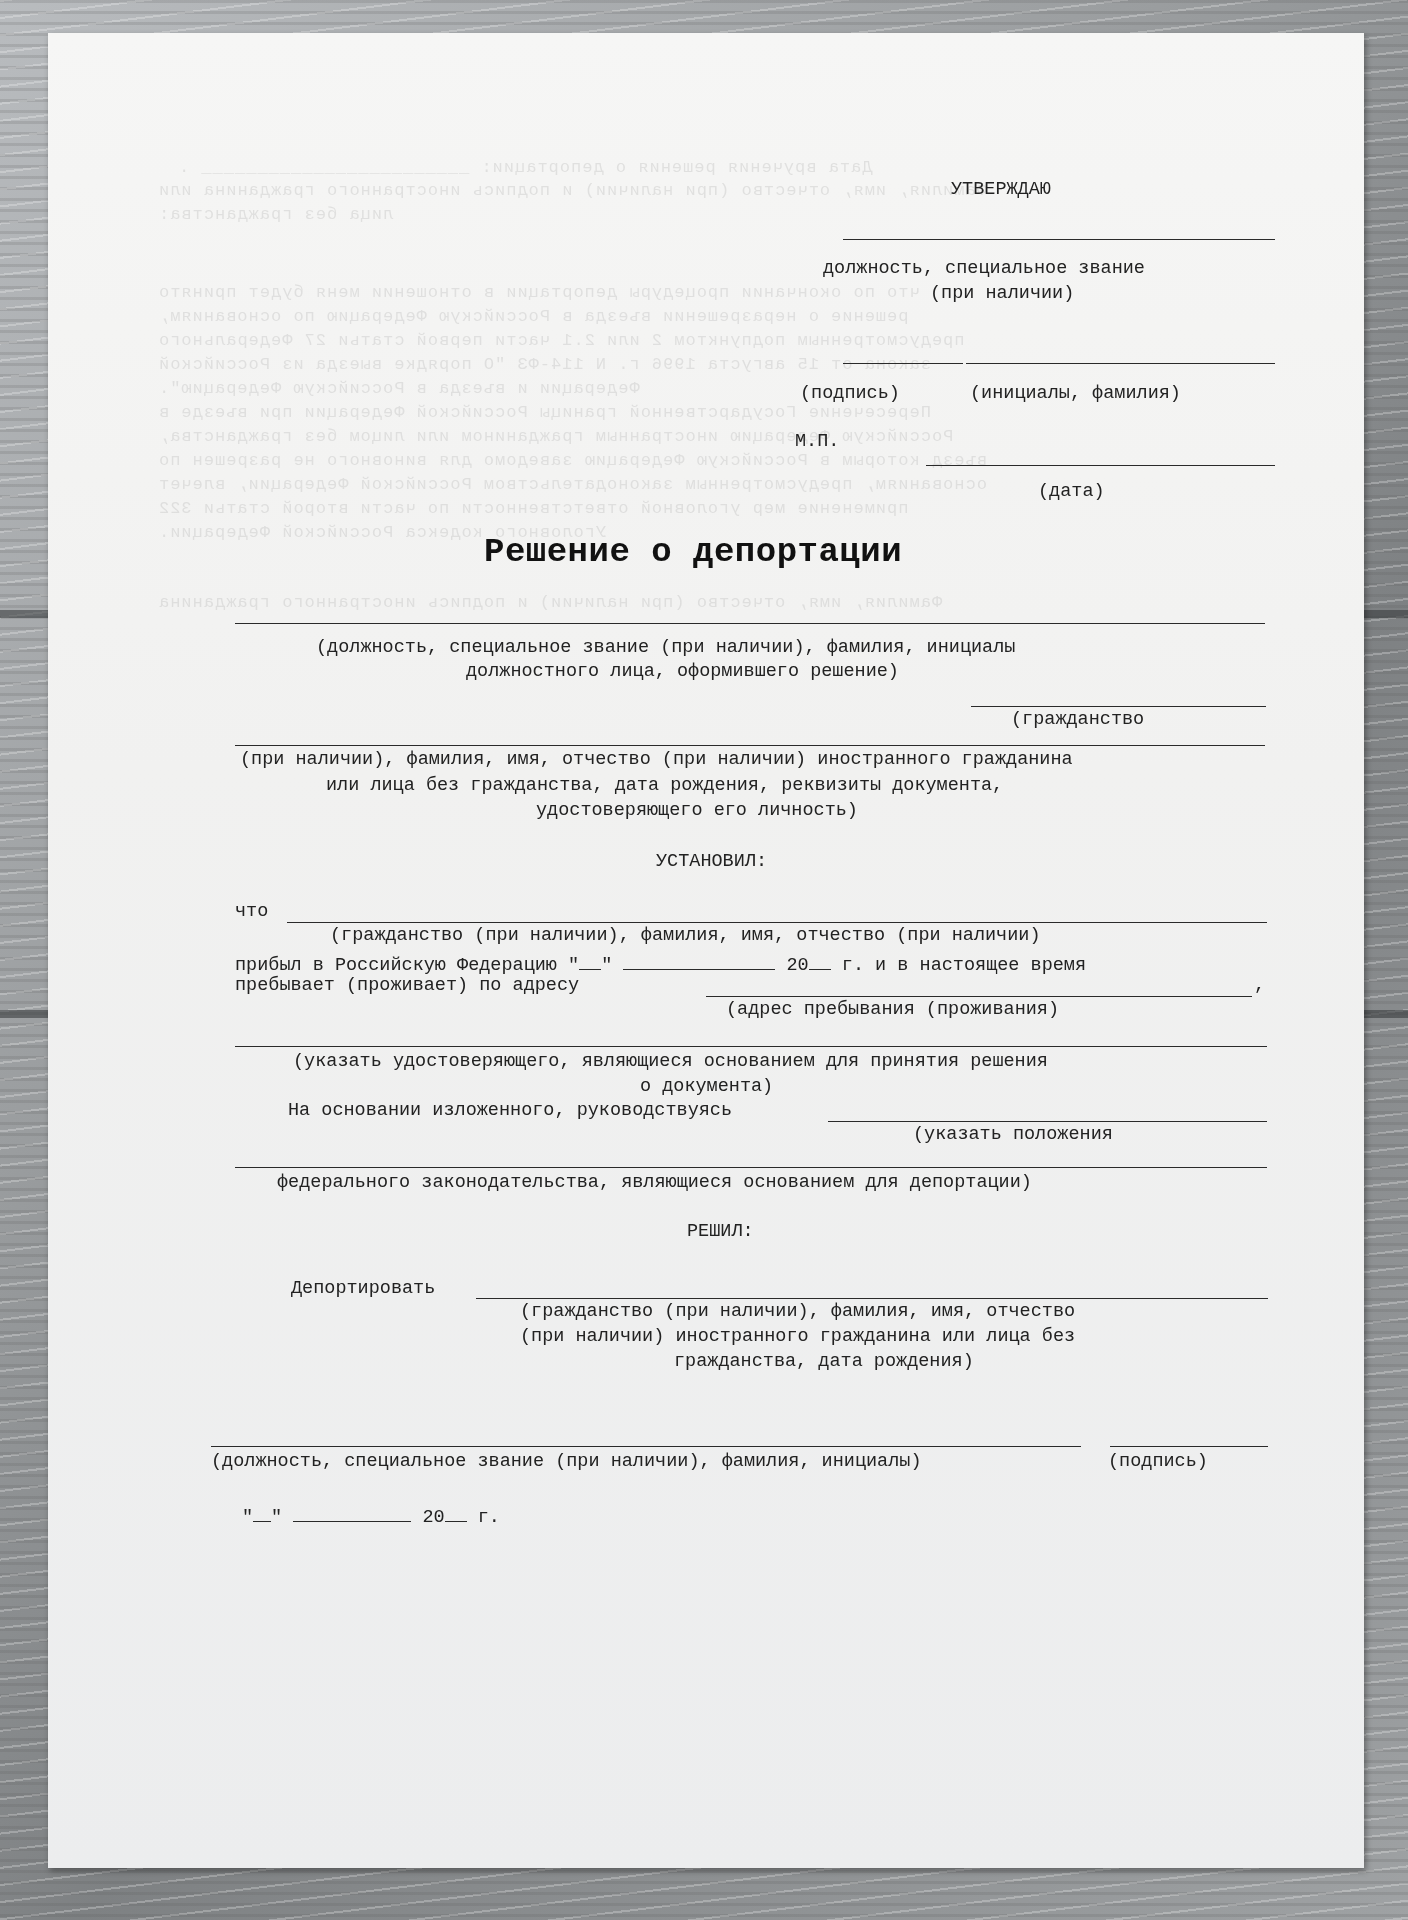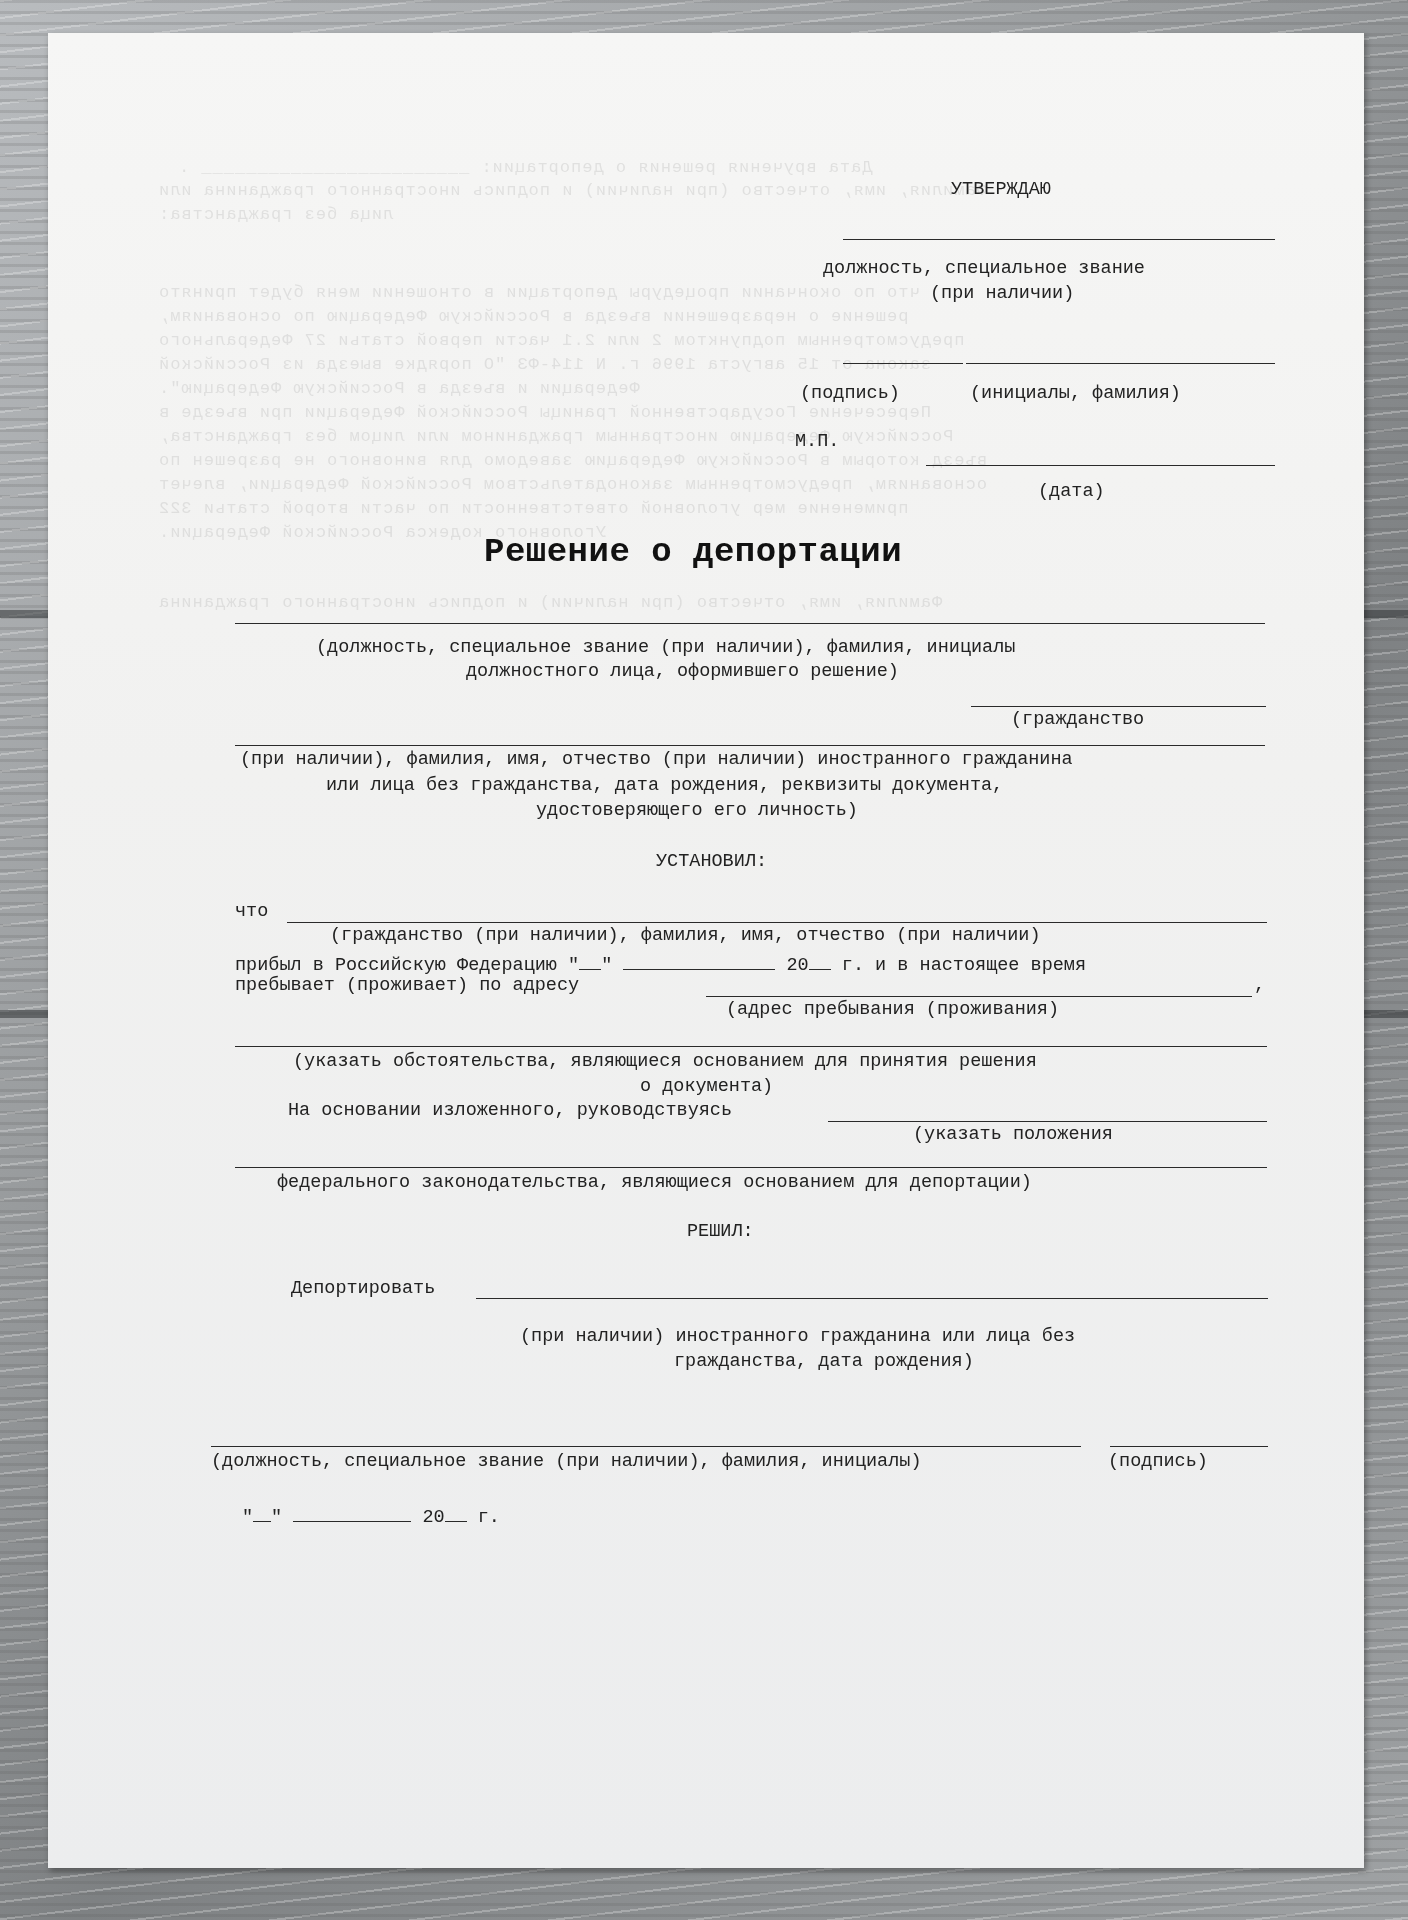--- a/index.html
+++ b/index.html
@@ -93,33 +93,34 @@
     <span>20</span><span class="blank" style="width:22px;"></span>
     <span>г. и в настоящее время</span>
   </div>
 
   <div class="abs" style="left:187px; top:942px;">пребывает (проживает) по адресу</div>
   <div class="line" style="left:658px; top:963px; width:546px;"></div>
   <div class="abs" style="left:1206px; top:942px;">,</div>
   <div class="abs" style="left:678px; top:966px;">(адрес пребывания (проживания)</div>
 
   <div class="line" style="left:187px; top:1013px; width:1032px;"></div>
-  <div class="abs" style="left:245px; top:1018px;">(указать обстоятельства, являющиеся основанием для принятия решения</div>
+  <div class="abs" style="left:245px; top:1018px;">(указать удостоверяющего, являющиеся основанием для принятия решения</div>
   <div class="abs" style="left:592px; top:1043px;">о документа)</div>
 
   <div class="abs" style="left:240px; top:1067px;">На основании изложенного, руководствуясь</div>
   <div class="line" style="left:780px; top:1088px; width:439px;"></div>
   <div class="abs" style="left:865px; top:1091px;">(указать положения</div>
   <div class="line" style="left:187px; top:1134px; width:1032px;"></div>
   <div class="abs" style="left:229px; top:1139px;">федерального законодательства, являющиеся основанием для депортации)</div>
 
   <div class="abs" style="left:639px; top:1188px;">РЕШИЛ:</div>
 
   <div class="abs" style="left:243px; top:1245px;">Депортировать</div>
   <div class="line" style="left:428px; top:1265px; width:792px;"></div>
+  <div class="abs" style="left:472px; top:1268px;">(гражданство (при наличии), фамилия, имя, отчество</div>
   <div class="abs" style="left:472px; top:1293px;">(при наличии) иностранного гражданина или лица без</div>
   <div class="abs" style="left:626px; top:1318px;">гражданства, дата рождения)</div>
 
   <div class="line" style="left:163px; top:1413px; width:870px;"></div>
   <div class="line" style="left:1062px; top:1413px; width:158px;"></div>
   <div class="abs" style="left:163px; top:1418px;">(должность, специальное звание (при наличии), фамилия, инициалы)</div>
   <div class="abs" style="left:1060px; top:1418px;">(подпись)</div>
 
   <div class="abs" style="left:194px; top:1470px;">
     <span>"</span><span class="blank" style="width:18px;"></span><span>"</span>

